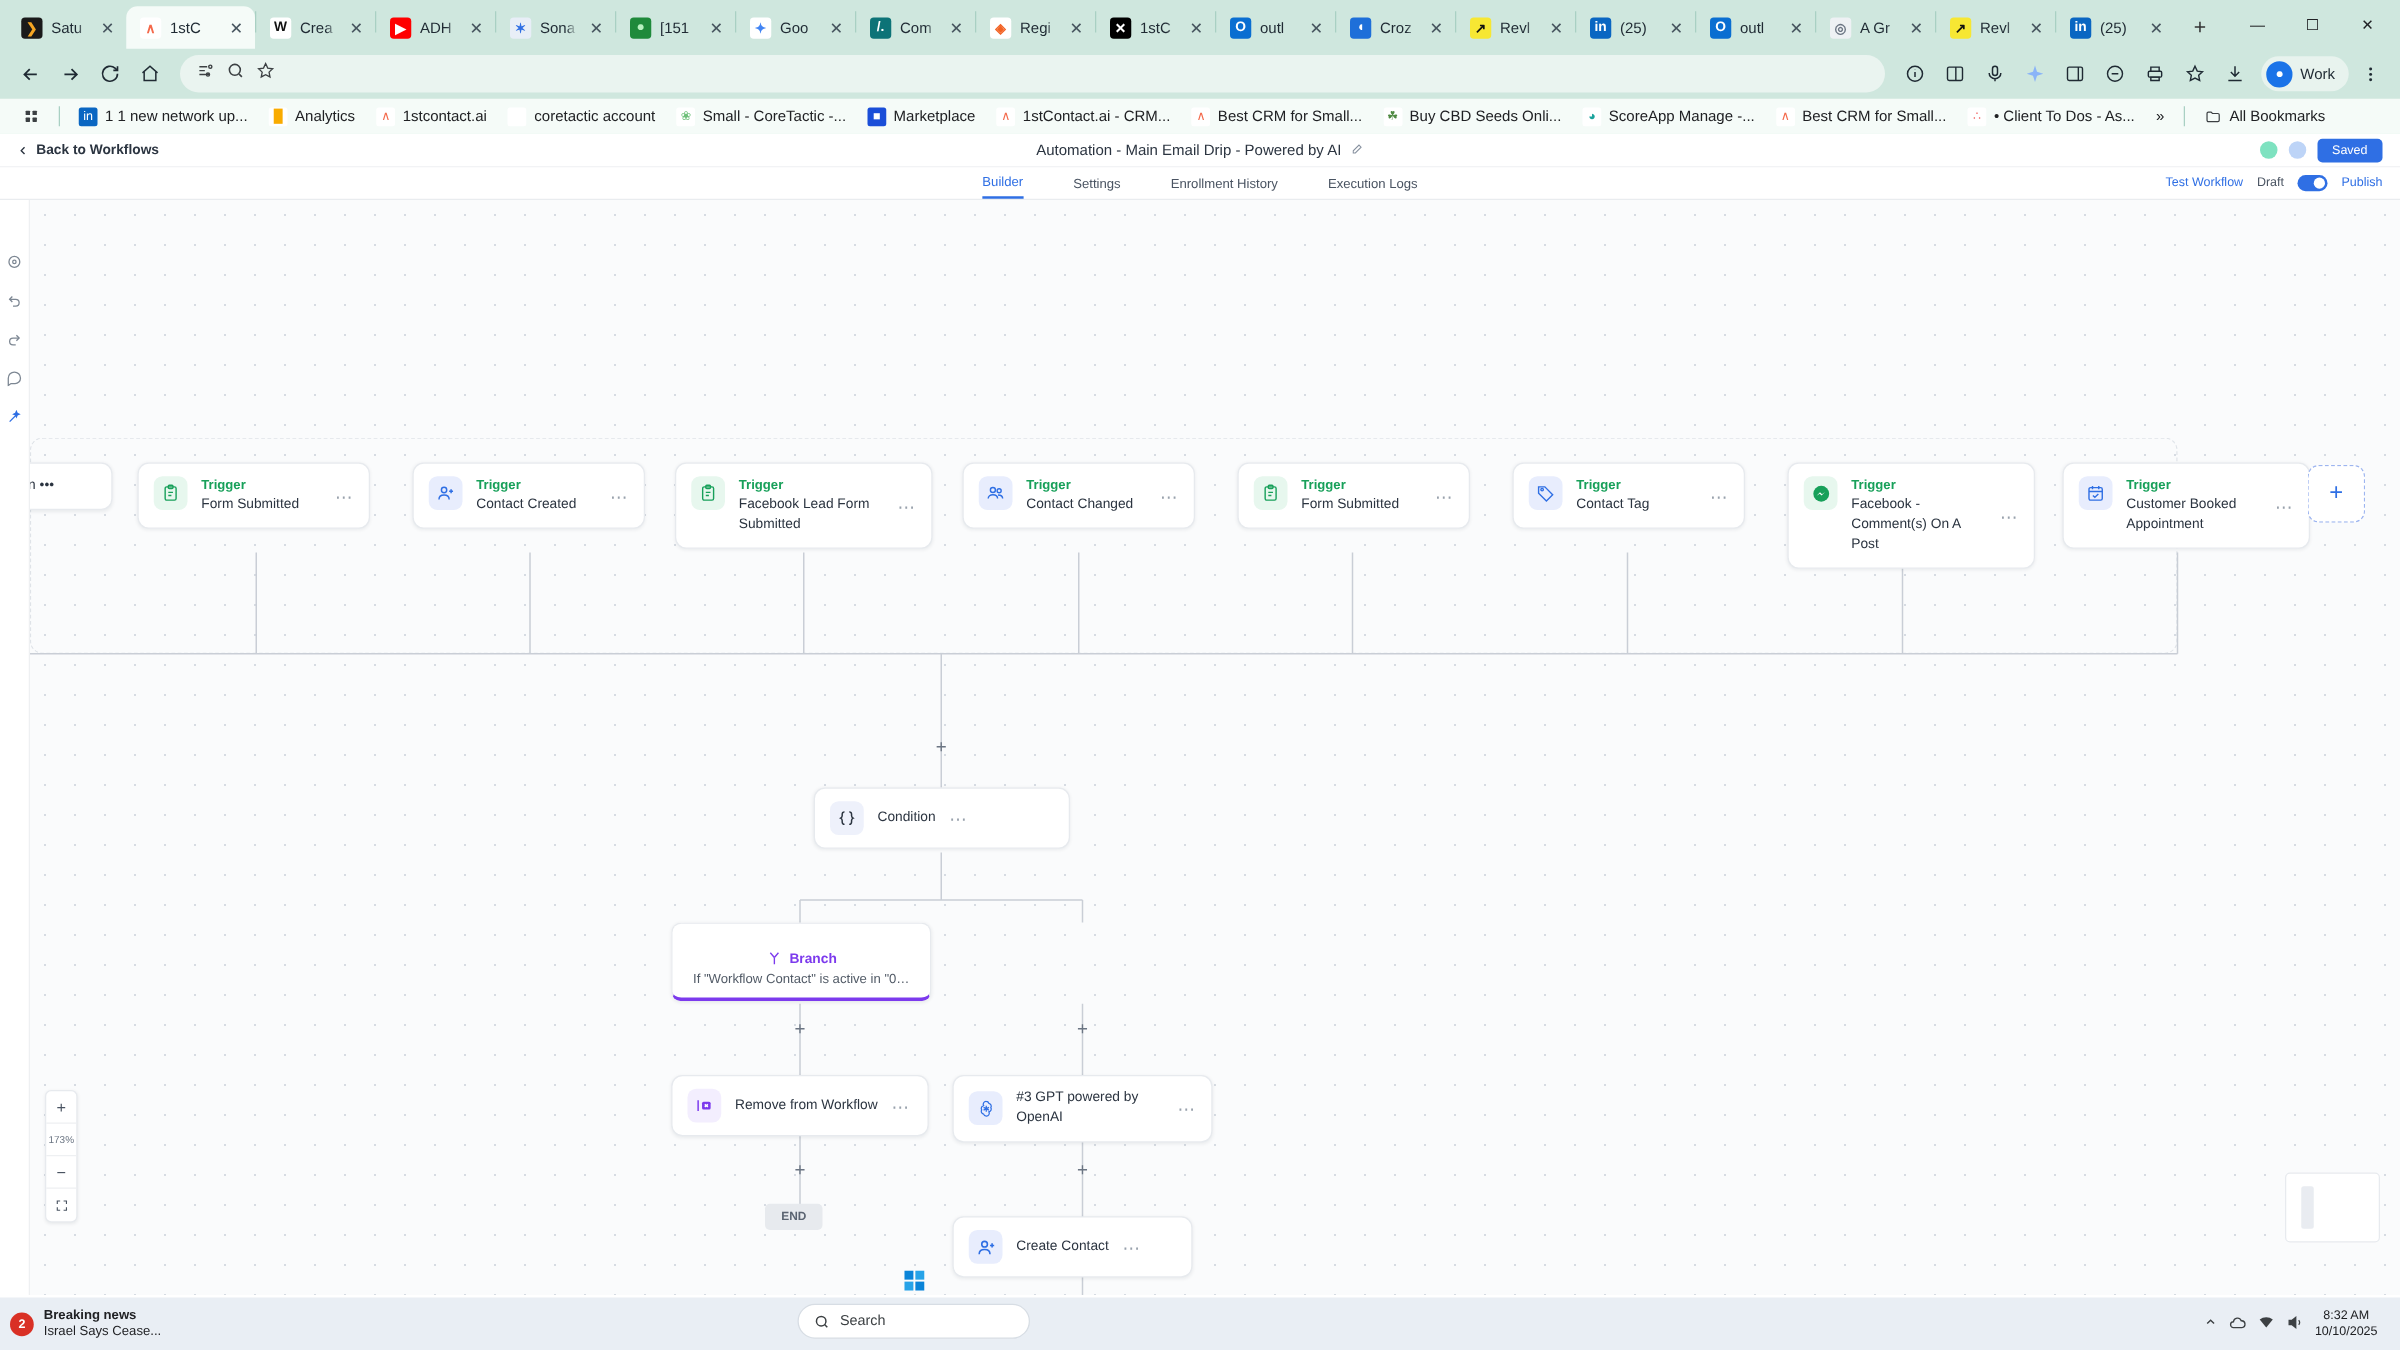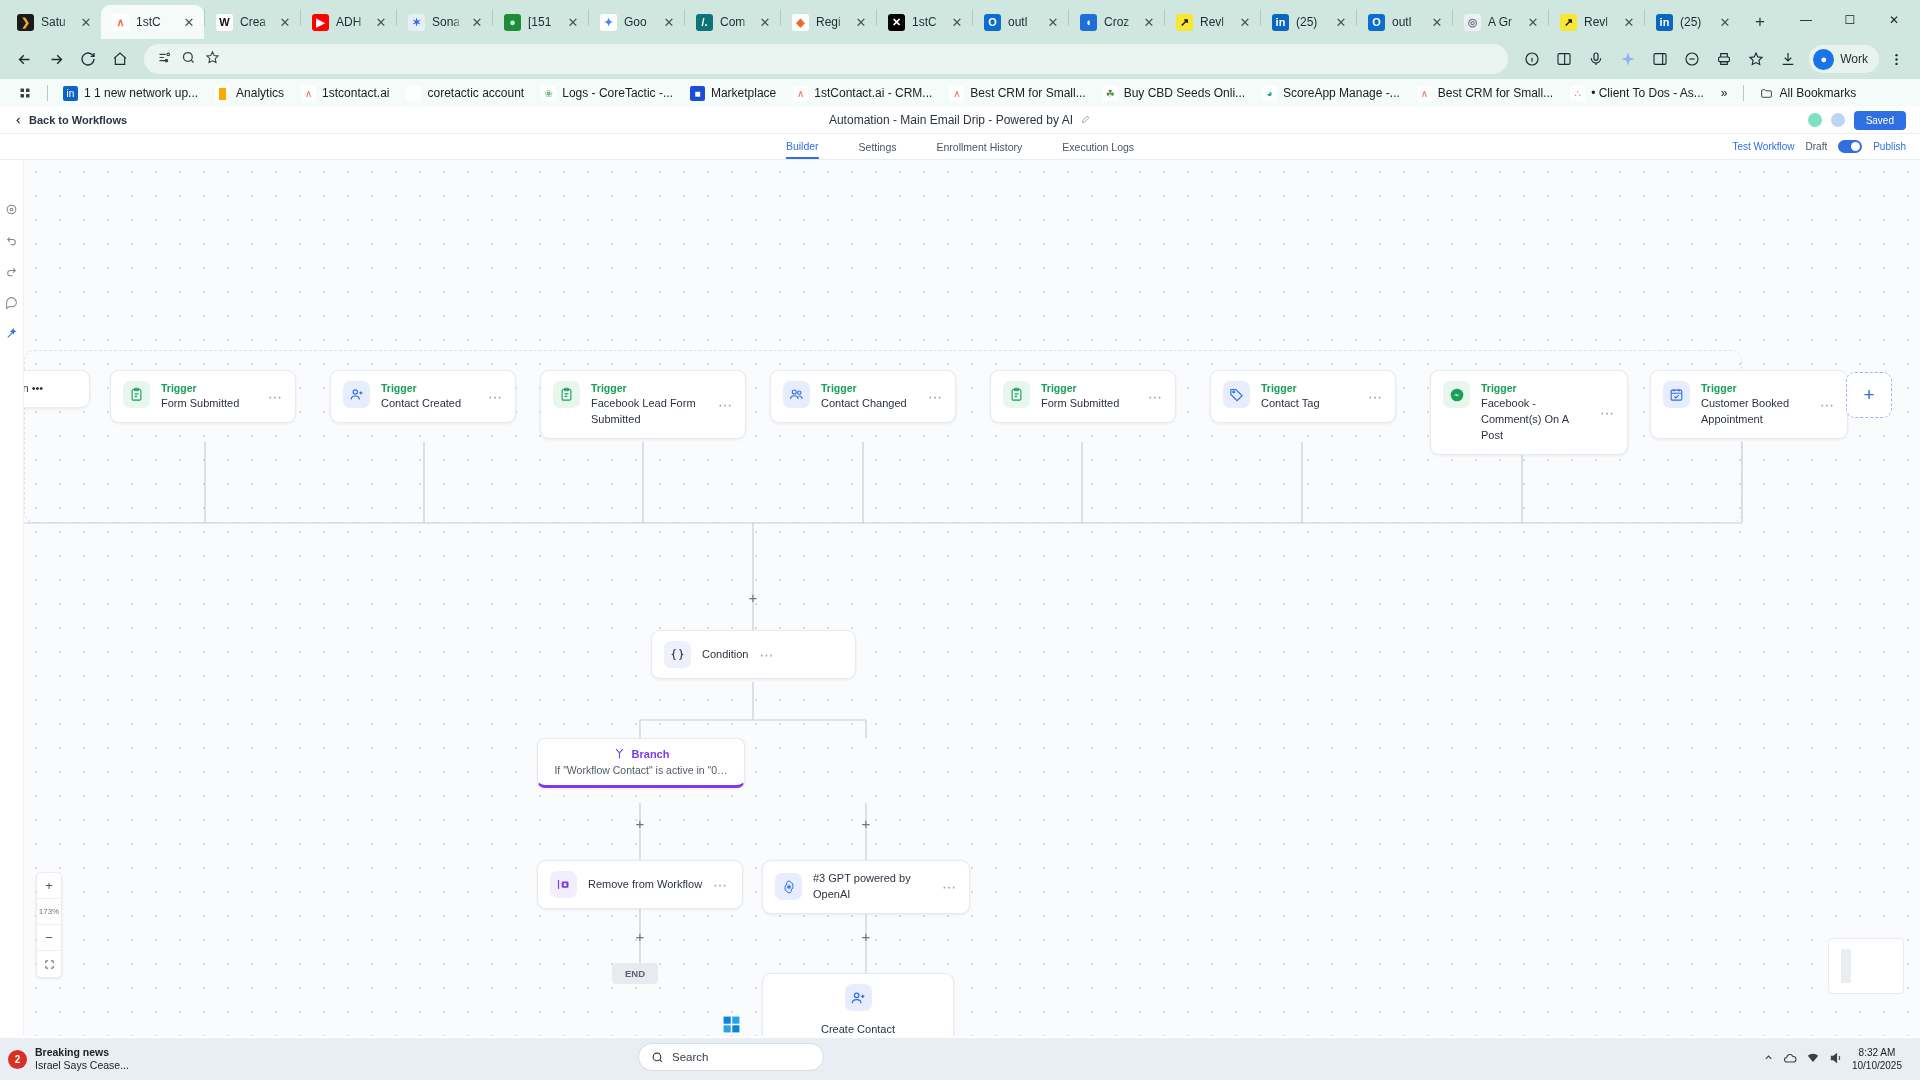--- a/index.html
+++ b/index.html
@@ -226,21 +226,21 @@
     position: absolute; width: 46px; height: 46px;
     border: 1.5px dashed #9db5f0; border-radius: 9px; background: #fff;
     display: flex; align-items: center; justify-content: center;
     color: #2f6fe4; font-size: 19px; z-index: 3;
   }
 
   
   .branch-card {
     position: absolute; background: #fff; border: 1px solid #e7eaee;
     border-bottom: 3px solid #7c3aed; border-radius: 8px;
-    padding: 8px 10px 9px; text-align: center; z-index: 3;
+    padding: 21px 10px 9px; text-align: center; z-index: 3;
     box-shadow: 0 1px 3px rgba(16,24,40,.07);
   }
   .branch-head {
     display: flex; align-items: center; justify-content: center;
     gap: 6px; margin-bottom: 4px;
   }
   .branch-title { font-size: 11px; font-weight: 700; color: #7c3aed; }
   .branch-sub { font-size: 10.5px; color: #525b67; white-space: nowrap; }
 
   .plus-mark {
@@ -576,21 +576,21 @@
         <div class="bm">
           <span class="bm-ico" style="background:#ffffff;color:#f4694b">∧</span>
           <span class="bm-t">1stcontact.ai</span>
         </div>
         <div class="bm">
           <span class="bm-ico" style="background:#ffffff;color:#ffffff"></span>
           <span class="bm-t">coretactic account</span>
         </div>
         <div class="bm">
           <span class="bm-ico" style="background:#ffffff;color:#6ec07a">❀</span>
-          <span class="bm-t">Logs - CoreTactic -...</span>
+          <span class="bm-t">Small - CoreTactic -...</span>
         </div>
         <div class="bm">
           <span class="bm-ico" style="background:#1a4ed8;color:#ffffff">■</span>
           <span class="bm-t">Marketplace</span>
         </div>
         <div class="bm">
           <span class="bm-ico" style="background:#ffffff;color:#f4694b">∧</span>
           <span class="bm-t">1stContact.ai - CRM...</span>
         </div>
         <div class="bm">
@@ -904,21 +904,21 @@
           <path d="M12 3.2a3.4 3.4 0 013.2 2.3 3.4 3.4 0 012.3 5.1 3.4 3.4 0 01-2.3 5.1A3.4 3.4 0 0112 20.8a3.4 3.4 0 01-3.2-2.3 3.4 3.4 0 01-2.3-5.1 3.4 3.4 0 012.3-5.1A3.4 3.4 0 0112 3.2z"></path>
           <path d="M12 8.5v7M8.8 10.3l6.4 3.4M15.2 10.3l-6.4 3.4"></path>
         </svg>
     </span>
     <span class="node-label">#3 GPT powered by OpenAI</span>
     <span class="node-dots">⋯</span>
   </div>
 
   <div class="plus-mark" style="left:858px;top:768px;">+</div>
 
-  <div class="node" style="left:762px;top:813px;width:192px;flex-direction:column;">
+  <div class="node" style="left:762px;top:813px;width:192px;">
     <span class="node-ico" style="background:#e8edfd">
       <svg width="16" height="16" viewBox="0 0 24 24" fill="none" stroke="#2f6fe4" stroke-width="1.9">
           <circle cx="10" cy="8" r="3.4"></circle>
           <path d="M3.5 20c0-3.6 2.9-5.6 6.5-5.6s6.5 2 6.5 5.6"></path>
           <path d="M19 7v5M16.5 9.5h5"></path>
         </svg>
     </span>
     <span class="node-label">Create Contact</span>
     <span class="node-dots">⋯</span>
   </div>

